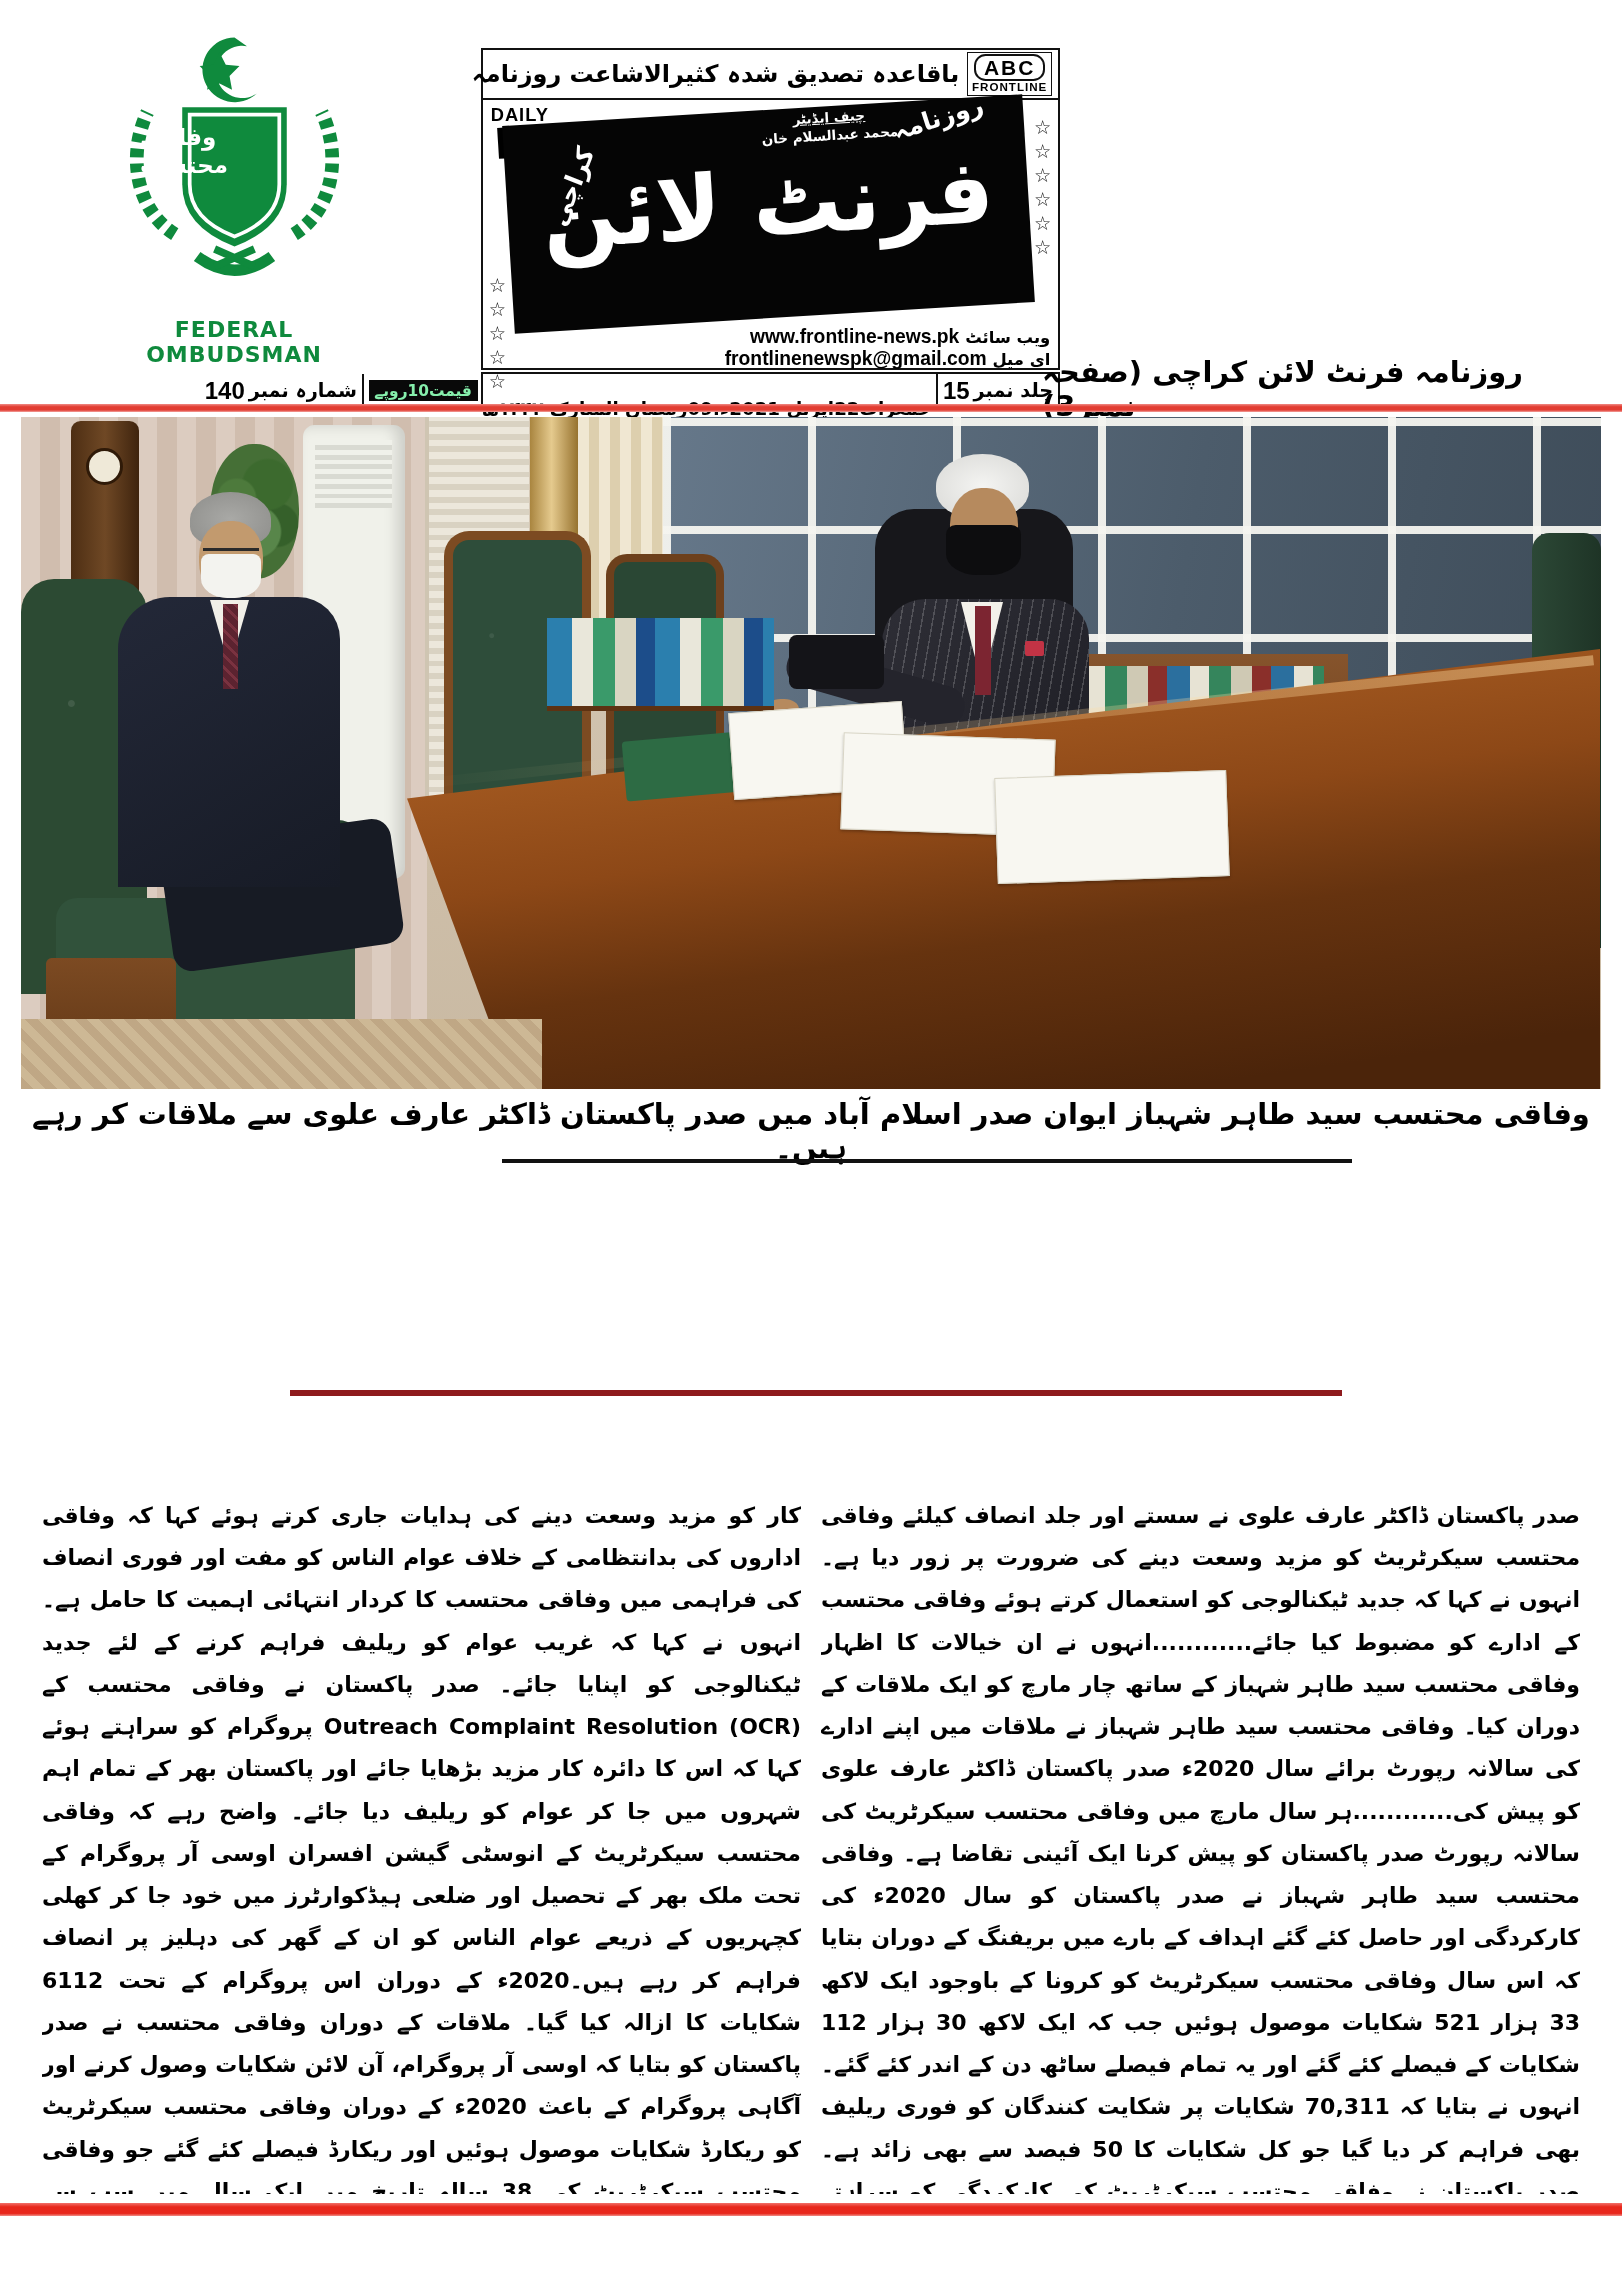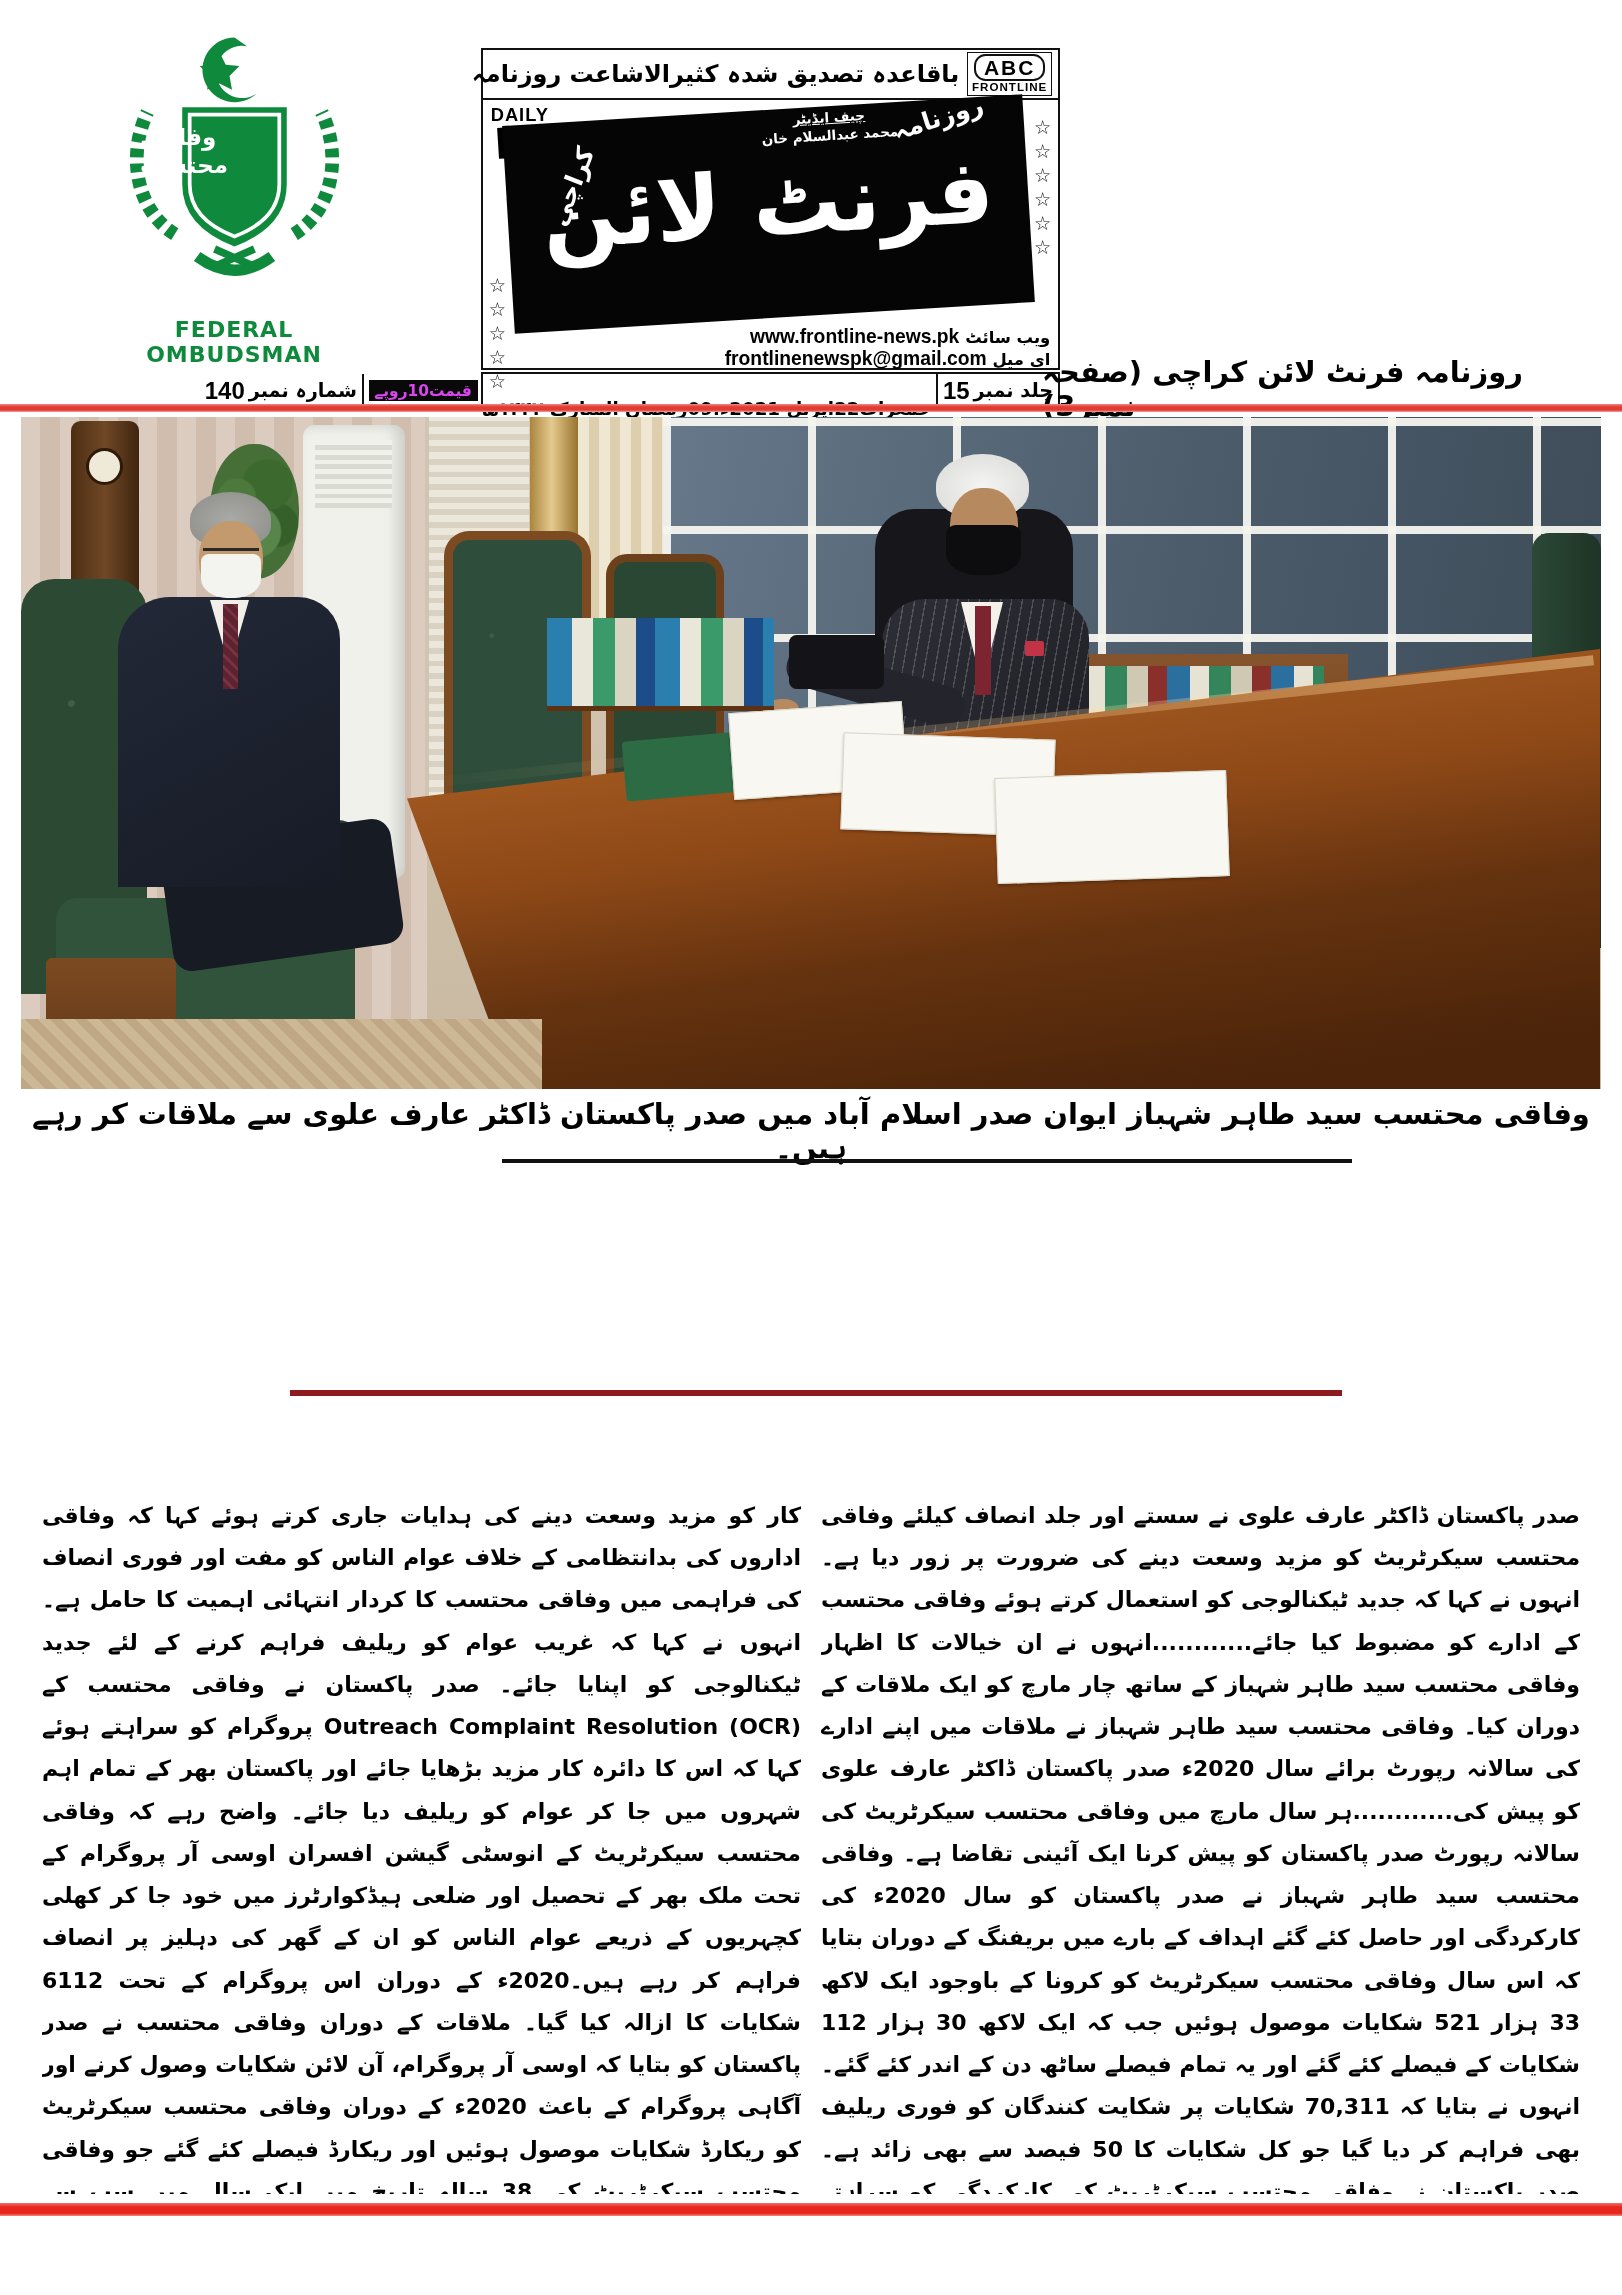--- a/index.html
+++ b/index.html
@@ -39,21 +39,21 @@
 
   
   .date-bar { left:481px; top:372px; width:579px; height:37px; border:2.9px solid #111; background:#fff; display:flex; direction:rtl; align-items:stretch; }
   .date-cell { display:flex; align-items:center; justify-content:center; gap:3.9px; padding:0 4.8px; white-space:nowrap; }
   .vol-cell { border-left:2.9px solid #111; }
   .issue-cell { border-right:2.9px solid #111; }
   .num-big { font-weight:900; font-size:24px; font-family:"Liberation Sans", sans-serif; }
   .lbl-urdu { font-weight:bold; font-size:19.3px; }
   .mid-cell { flex:1; justify-content:space-between; }
   .date-text { font-weight:bold; font-size:18.3px;margin-top:35px; }
-  .price-badge { background:#090909; color:#d946ef; font-weight:bold; font-size:15.4px; padding:1.9px 5.8px; }
+  .price-badge { background:#090909; color:#86efac; font-weight:bold; font-size:15.4px; padding:1.9px 5.8px; }
 
   .page-ref { right:39px; top:355px; width:541px; direction:rtl; text-align:left; font-size:29px; font-weight:bold; }
 
   .red-rule-top { left:0; top:404px; width:1622px; height:7.7px; background:linear-gradient(#f08a84, #e23c31 35%, #e23c31 75%, #f2a39e); }
 
   
   .photo { left:21px; top:417px; width:1580px; height:672px; overflow:hidden; background:linear-gradient(180deg,#d6c9b6,#c9b9a2); }
   .photo .abs { position:absolute; }
   .wall-left { left:0; top:0; width:406px; height:672px; background:repeating-linear-gradient(90deg,#dcccc0 0 19.3px,#d0bdae 19.3px 39px); }
   .clock { left:50px; top:3.9px; width:68px; height:415px; background:linear-gradient(90deg,#4d2e13,#6f4825,#3f240e); border-radius:9.7px 9.7px 0 0; }

